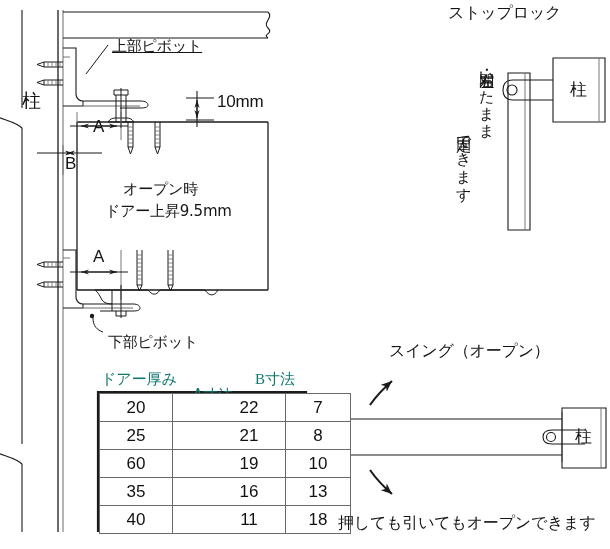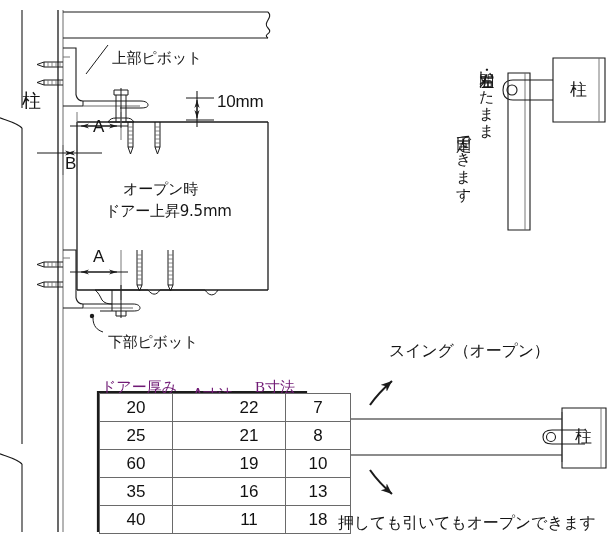--- a/index.html
+++ b/index.html
@@ -61,22 +61,21 @@
     line-height: 27px;
   }
   table.spec .c0 { width: 72px; }
   table.spec .c1 { width: 72px; padding-left: 40px; }
   table.spec .c2 { width: 64px; }
   .tbl-head {
     position: absolute;
     display: flex;
     font-family: "DejaVu Sans", "Liberation Sans", sans-serif;
     font-size: 15px;
-    color: #701a75;
-    align-items: center;
+    color: #0f766e;
   }
 
   
   svg.draw {
     position: absolute;
     left: 0; top: 0;
     width: 610px; height: 549px;
     overflow: visible;
   }
 </style>
@@ -283,21 +282,21 @@
       </g>
 
       <g>
         <path d="M98,392 L306,392 L306,531 L98,531 Z" stroke-width="2.2"></path>
       </g>
     </g>
   </svg>
 
   <div class="lbl lbl-jp" style="left:22px; top:90px; font-size:19px;">柱</div>
 
-  <div class="lbl lbl-jp" style="left:112px; top:50px;">上部ピボット</div>
+  <div class="lbl lbl-jp" style="left:112px; top:38px;text-decoration:underline;">上部ピボット</div>
 
   <div class="lbl lbl-jp" style="left:108px; top:325px;margin-top:9px;">下部ピボット</div>
 
   <div class="lbl lbl-dim" style="left:217px; top:92px;">10mm</div>
 
   <div class="lbl lbl-dim" style="left:93px; top:117px;">A</div>
 
   <div class="lbl lbl-dim" style="left:65px; top:154px;">B</div>
 
   <div class="lbl lbl-dim" style="left:93px; top:247px;">A</div>
@@ -336,20 +335,21 @@
         </tr>
         <tr>
           <td class="c0">40</td>
           <td class="c1">11</td>
           <td class="c2">18</td>
         </tr>
       </tbody>
     </table>
   </div>
 
+  <div class="lbl lbl-jp" style="left:448px; top:4px; font-size:16px;">ストップロック</div>
 
   <div class="vert" style="left:478px; top:62px;">左・右開いたまま</div>
 
   <div class="vert" style="left:455px; top:125px;">固定できます</div>
 
   <div class="lbl lbl-jp" style="left:570px; top:80px; font-size:17px;">柱</div>
 
   <div class="lbl lbl-jp" style="left:389px; top:342px; font-size:16px;">スイング（オープン）</div>
 
   <div class="lbl lbl-jp" style="left:575px; top:427px; font-size:17px;">柱</div>

